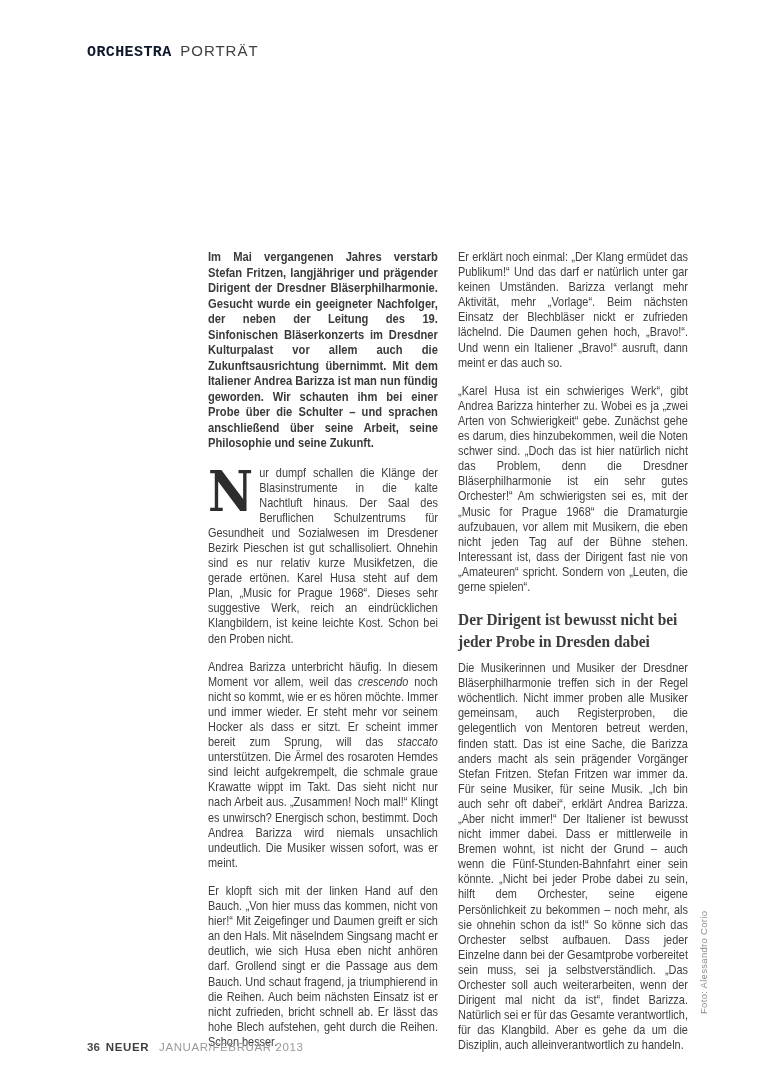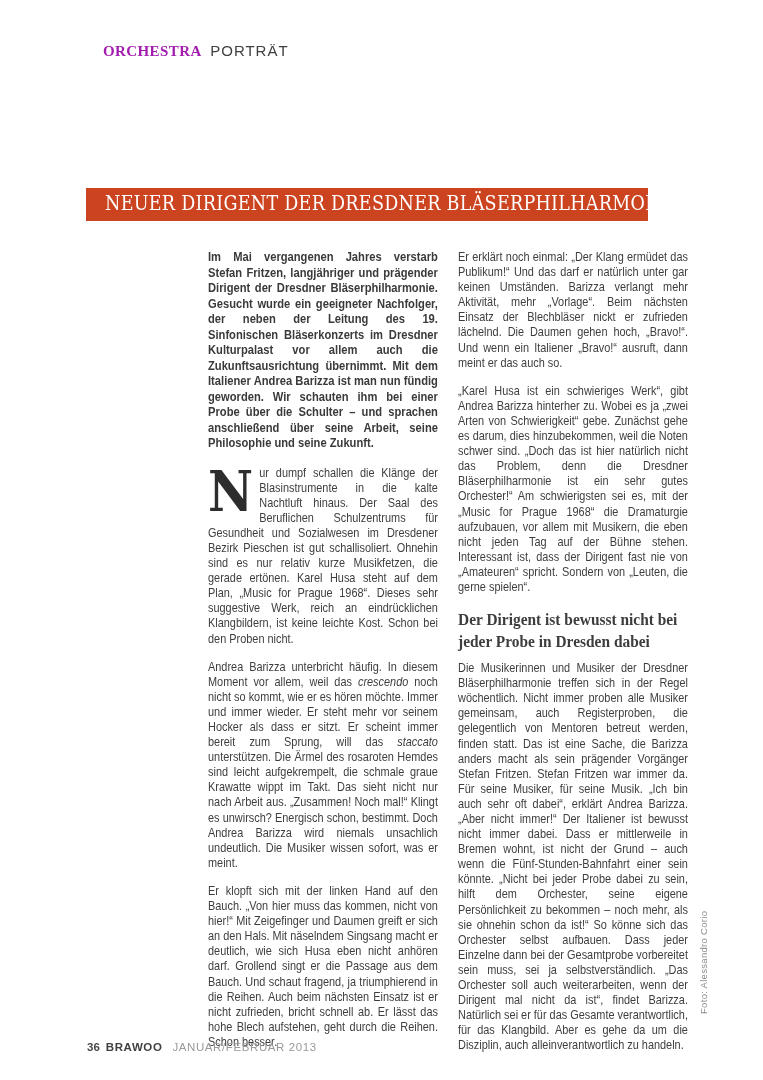--- a/index.html
+++ b/index.html
@@ -3,21 +3,21 @@
 <meta charset="utf-8">
 <style>
   :root { --accent:#cc4320; }
   html,body { margin:0; padding:0; background:#ffffff; }
   .page {
     position:relative; width:763px; height:1080px; overflow:hidden;
     background:#ffffff; font-family:"Liberation Sans",sans-serif;
   }
   
   .kicker { position:absolute; left:87px; top:42px; font-size:15px; letter-spacing:.4px; }
-  .kicker-bold { font-family:Liberation Serif, serif; font-weight:bold; color:#a21caf;margin-left:16px; }
+  .kicker-bold { font-family:Liberation Mono, monospace; font-weight:bold; color:#0f172a; }
   .kicker-light { font-family:"Liberation Sans",sans-serif; color:#404040; margin-left:4px; letter-spacing:1px; }
   
   .banner-main { position:absolute; left:86px; top:108px; width:667px; height:80px; background:var(--accent); }
   .banner-title {
     position:absolute; left:19px; top:10px; color:#ffffff; white-space:nowrap;
     font-family:"DejaVu Serif",serif; font-weight:bold; font-size:74px; line-height:74px;
     transform:scaleX(0.68); transform-origin:0 0;
   }
   .banner-sub { position:absolute; left:86px; top:188px; width:562px; height:33px; background:var(--accent); }
   .banner-subtitle {
@@ -61,37 +61,34 @@
 </head>
 <body>
 
 <div class="page">
 
   <div class="kicker">
     <span class="kicker-bold">ORCHESTRA</span>
     <span class="kicker-light">PORTRÄT</span>
   </div>
 
-  <div class="banner-sub">
-    <div class="banner-subtitle">NEUER DIRIGENT DER DRESDNER BLÄSERPHILHARMONIE</div>
-  </div>
 
   <div class="col col-left">
     <p class="intro">Im Mai vergangenen Jahres verstarb Stefan Fritzen, langjähriger und prägender Dirigent der Dresdner Bläserphilharmonie. Gesucht wurde ein geeigneter Nachfolger, der neben der Leitung des 19. Sinfonischen Bläserkonzerts im Dresdner Kulturpalast vor allem auch die Zukunftsausrichtung übernimmt. Mit dem Italiener Andrea Barizza ist man nun fündig geworden. Wir schauten ihm bei einer Probe über die Schulter – und sprachen anschließend über seine Arbeit, seine Philosophie und seine Zukunft.</p>
     <p class="body-p"><span class="dropcap">N</span><span>ur dumpf schallen die Klänge der Blasinstrumente in die kalte Nachtluft hinaus. Der Saal des Beruflichen Schulzentrums für Gesundheit und Sozialwesen im Dresdener Bezirk Pieschen ist gut schallisoliert. Ohnehin sind es nur relativ kurze Musikfetzen, die gerade ertönen. Karel Husa steht auf dem Plan, „Music for Prague 1968“. Dieses sehr suggestive Werk, reich an eindrücklichen Klangbildern, ist keine leichte Kost. Schon bei den Proben nicht.</span></p>
     <p class="body-p"><span>Andrea Barizza unterbricht häufig. In diesem Moment vor allem, weil das </span><em>crescendo</em><span> noch nicht so kommt, wie er es hören möchte. Immer und immer wieder. Er steht mehr vor seinem Hocker als dass er sitzt. Er scheint immer bereit zum Sprung, will das </span><em>staccato</em><span> unterstützen. Die Ärmel des rosaroten Hemdes sind leicht aufgekrempelt, die schmale graue Krawatte wippt im Takt. Das sieht nicht nur nach Arbeit aus. „Zusammen! Noch mal!“ Klingt es unwirsch? Energisch schon, bestimmt. Doch Andrea Barizza wird niemals unsachlich undeutlich. Die Musiker wissen sofort, was er meint.</span></p>
     <p class="body-p">Er klopft sich mit der linken Hand auf den Bauch. „Von hier muss das kommen, nicht von hier!“ Mit Zeigefinger und Daumen greift er sich an den Hals. Mit näselndem Singsang macht er deutlich, wie sich Husa eben nicht anhören darf. Grollend singt er die Passage aus dem Bauch. Und schaut fragend, ja triumphierend in die Reihen. Auch beim nächsten Einsatz ist er nicht zufrieden, bricht schnell ab. Er lässt das hohe Blech aufstehen, geht durch die Reihen. Schon besser.</p>
   </div>
 
   <div class="col col-right">
     <p class="body-p">Er erklärt noch einmal: „Der Klang ermüdet das Publikum!“ Und das darf er natürlich unter gar keinen Umständen. Barizza verlangt mehr Aktivität, mehr „Vorlage“. Beim nächsten Einsatz der Blechbläser nickt er zufrieden lächelnd. Die Daumen gehen hoch, „Bravo!“. Und wenn ein Italiener „Bravo!“ ausruft, dann meint er das auch so.</p>
     <p class="body-p">„Karel Husa ist ein schwieriges Werk“, gibt Andrea Barizza hinterher zu. Wobei es ja „zwei Arten von Schwierigkeit“ gebe. Zunächst gehe es darum, dies hinzubekommen, weil die Noten schwer sind. „Doch das ist hier natürlich nicht das Problem, denn die Dresdner Bläserphilharmonie ist ein sehr gutes Orchester!“ Am schwierigsten sei es, mit der „Music for Prague 1968“ die Dramaturgie aufzubauen, vor allem mit Musikern, die eben nicht jeden Tag auf der Bühne stehen. Interessant ist, dass der Dirigent fast nie von „Amateuren“ spricht. Sondern von „Leuten, die gerne spielen“.</p>
     <h2 class="subhead">Der Dirigent ist bewusst nicht bei jeder Probe in Dresden dabei</h2>
     <p class="body-p">Die Musikerinnen und Musiker der Dresdner Bläserphilharmonie treffen sich in der Regel wöchentlich. Nicht immer proben alle Musiker gemeinsam, auch Registerproben, die gelegentlich von Mentoren betreut werden, finden statt. Das ist eine Sache, die Barizza anders macht als sein prägender Vorgänger Stefan Fritzen. Stefan Fritzen war immer da. Für seine Musiker, für seine Musik. „Ich bin auch sehr oft dabei“, erklärt Andrea Barizza. „Aber nicht immer!“ Der Italiener ist bewusst nicht immer dabei. Dass er mittlerweile in Bremen wohnt, ist nicht der Grund – auch wenn die Fünf-Stunden-Bahnfahrt einer sein könnte. „Nicht bei jeder Probe dabei zu sein, hilft dem Orchester, seine eigene Persönlichkeit zu bekommen – noch mehr, als sie ohnehin schon da ist!“ So könne sich das Orchester selbst aufbauen. Dass jeder Einzelne dann bei der Gesamtprobe vorbereitet sein muss, sei ja selbstverständlich. „Das Orchester soll auch weiterarbeiten, wenn der Dirigent mal nicht da ist“, findet Barizza. Natürlich sei er für das Gesamte verantwortlich, für das Klangbild. Aber es gehe da um die Disziplin, auch alleinverantwortlich zu handeln.</p>
   </div>
 
   <div class="photo-credit">Foto: Alessandro Corio</div>
 
   <div class="footer">
-    <span class="pageno">36</span><span class="mag">BRAWOO</span><span class="issue">JANUAR/FEBRUAR 2013</span>
+    <span class="pageno">36</span><span class="mag">NEUER</span><span class="issue">JANUAR/FEBRUAR 2013</span>
   </div>
 
 </div>
 
 </body></html>

